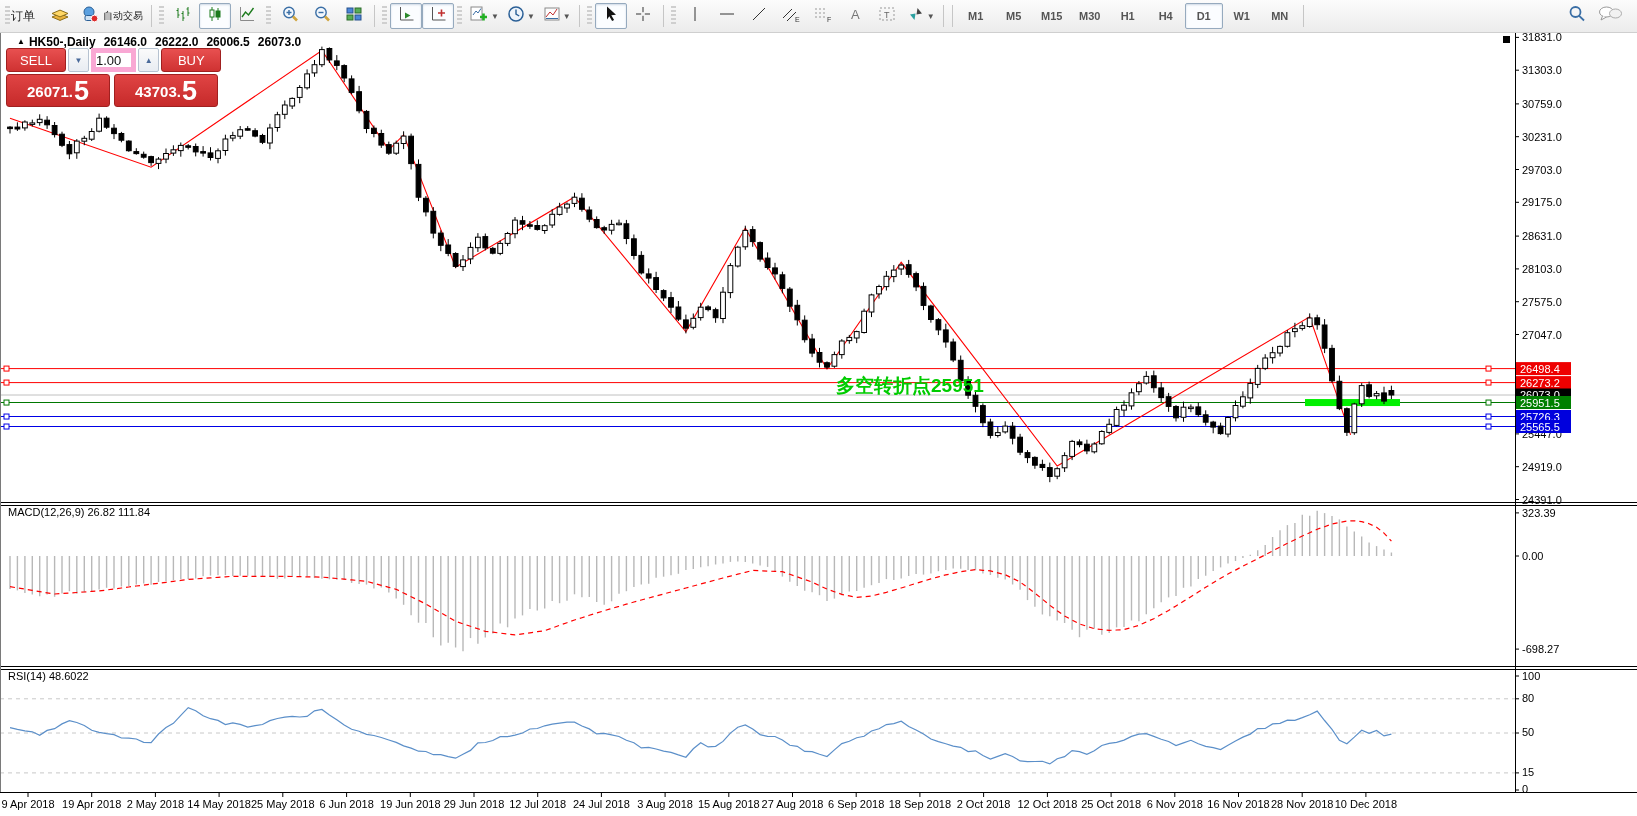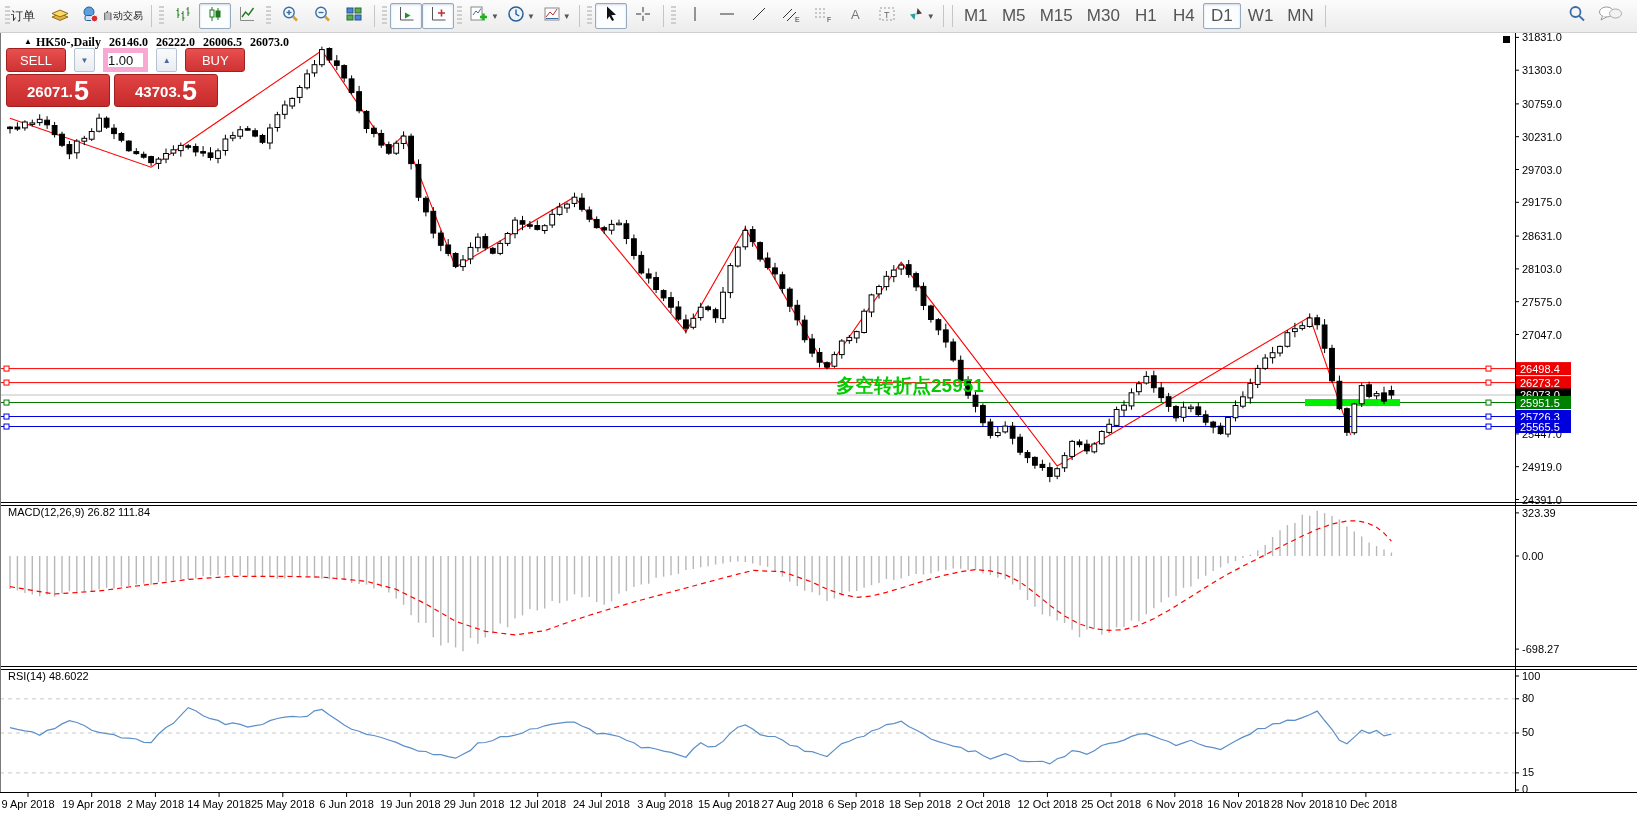--- a/index.html
+++ b/index.html
@@ -7,34 +7,34 @@
   
   #toolbar{position:absolute;top:0;left:0;width:1637px;height:31px;background:linear-gradient(#fcfcfc,#ececec);border-bottom:1px solid #cfcfcf;display:flex;align-items:center;padding:16px 2px;box-sizing:border-box;z-index:30;overflow:hidden;}
   .tb-grip{width:5px;height:20px;margin:0 3px;background:repeating-linear-gradient(to bottom,#cfcfcf 0 2px,transparent 2px 4px);flex:none;}
   .tb-sep{width:1px;height:22px;background:#c6c6c6;margin:0 4px;flex:none;}
   .tb-btn{height:24px;min-width:24px;display:flex;align-items:center;justify-content:center;border:1px solid transparent;border-radius:2px;padding:0 3px;flex:none;cursor:default;}
   .tb-btn.active{border-color:#96aabe;background:#fbfdff;box-shadow:inset 0 1px 2px rgba(120,150,180,.35);}
   .tb-label{font-size:10px;color:#222;margin-left:3px;white-space:nowrap;}
   .tb-text{font-size:12px;color:#222;padding:0 5px;white-space:nowrap;}
   #orders-btn{margin-left:-11px;} 
   .dd{font-size:8px;color:#555;margin-left:2px;}
-  .tf-btn{font-weight:normal;font-size:17px;color:#555;padding:0 6px;}
+  .tf-btn{font-weight:bold;font-size:11px;color:#555;padding:0 6px;}
   .tb-right{margin-left:auto;display:flex;align-items:center;margin-right:8px;}
   
   #ocp{position:absolute;left:6px;top:48px;z-index:20;width:212px;}
-  #ocp .row1{display:flex;gap:8px;align-items:stretch;height:24px;}
+  #ocp .row1{display:flex;gap:2px;align-items:stretch;height:24px;}
   .ocp-btn{flex:none;width:58px;border:1px solid #a02020;border-radius:3px;background:linear-gradient(#e85050,#cf3232);color:#fff;font-size:13px;display:flex;align-items:center;justify-content:center;}
   .spin-btn{flex:none;width:19px;border:1px solid #b6c2d0;border-radius:2px;background:linear-gradient(#fbfbfb,#e8ecf2);color:#4a6a9a;font-size:8px;display:flex;align-items:center;justify-content:center;}
   .vol-box{flex:1;border:5px solid #f9a8d4;background:#fff;font-size:13px;color:#111;display:flex;align-items:center;justify-content:flex-end;padding-right:10px;}
   #ocp .row2{display:flex;gap:4px;margin-top:2px;height:33px;}
   .price-box{flex:1;border:1px solid #a02020;border-radius:3px;background:linear-gradient(#e04444,#c62a2a);color:#fff;display:flex;align-items:flex-end;justify-content:center;padding-bottom:1px;}
   .price-main{font-size:15px;font-weight:bold;line-height:26px;}
   .price-frac{font-size:27px;font-weight:bold;line-height:27px;margin-left:1px;}
   
-  #chart-title{position:absolute;left:24px;top:35px;z-index:20;font-size:12px;font-weight:bold;color:#000;white-space:nowrap;font-family:Liberation Serif, serif;}
+  #chart-title{position:absolute;left:17px;top:35px;z-index:20;font-size:12px;font-weight:bold;color:#000;white-space:nowrap;}
   #chart-title .tri{font-size:8px;vertical-align:2px;margin-right:4px;}
   #chart-title .ohlc{font-weight:bold;margin-left:8px;}
   
   #chart-svg{position:absolute;left:0;top:0;z-index:1;}
   text{font-family:"Liberation Sans",sans-serif;}
 </style>
 </head>
 <body>
 
 <div id="toolbar">

